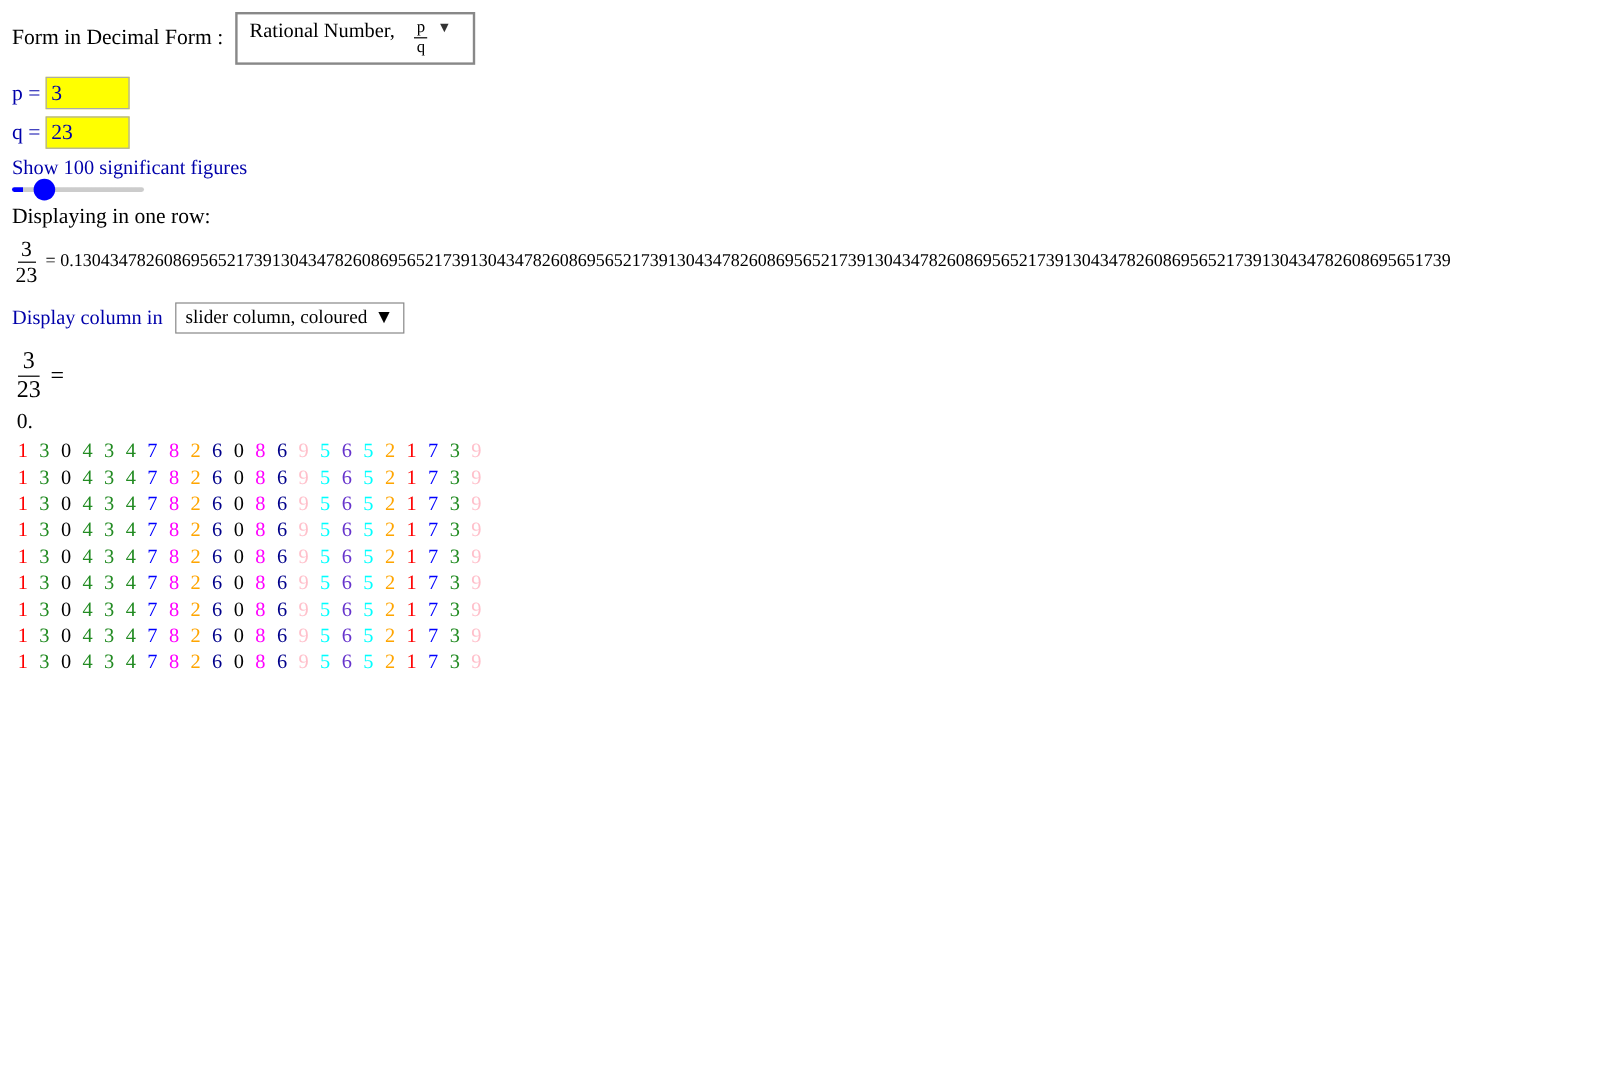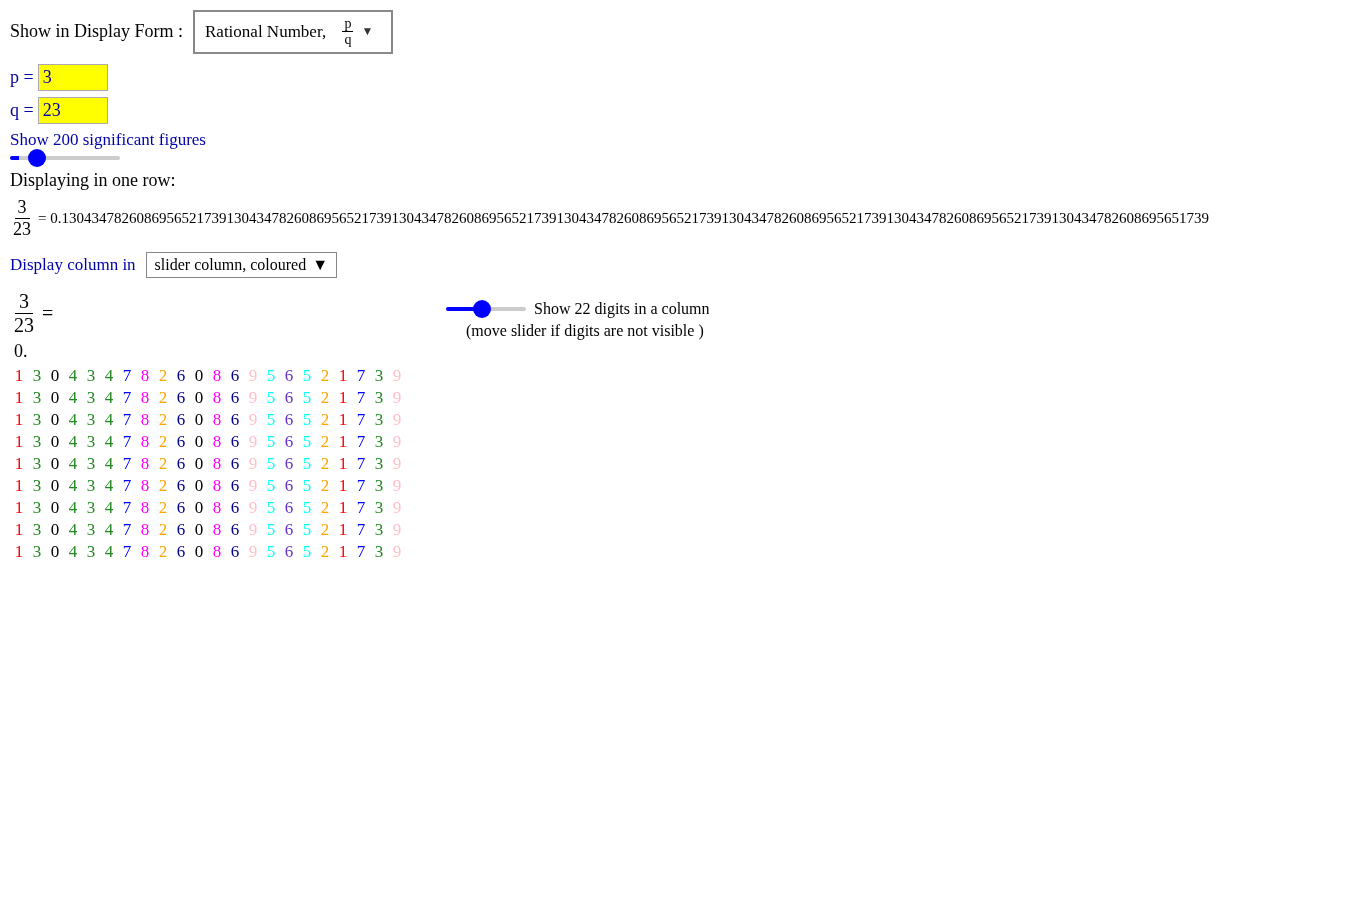--- a/index.html
+++ b/index.html
@@ -18,21 +18,21 @@
       margin-bottom: 10px;
     }
 
     .show-decimal-label {
       font-size: 18px;
       color: #000;
     }
 
     .dropdown-btn {
       display: flex;
-      align-items: center;
+      align-items: flex-start;
       border: 2px solid #888;
       padding: 4px 10px;
       background: #fff;
       cursor: pointer;
       font-size: 17px;
       font-family: "Times New Roman", Times, serif;
       gap: 8px;
       min-width: 200px;
     }
 
@@ -271,42 +271,42 @@
     .move-slider-text {
       font-size: 16px;
       color: #000;
       margin-left: 20px;
     }
   </style>
 </head>
 <body>
 
 <div class="top-row">
-  <span class="show-decimal-label">Show in Display Form :</span>
+  <span class="show-decimal-label">Form in Decimal Form :</span>
   <button class="dropdown-btn">
     <span>Rational Number,&nbsp;</span>
     <span class="fraction-inline">
       <span class="frac-num">p</span>
       <span class="frac-den">q</span>
     </span>
     <span class="dropdown-arrow">▼</span>
   </button>
 </div>
 
 <div class="pq-row">
   <span class="pq-label">p =</span>
   <input type="text" class="pq-input" value="3" style="">
 </div>
 
 <div class="pq-row">
   <span class="pq-label">q =</span>
   <input type="text" class="pq-input" value="23" style="">
 </div>
 
-<div class="sig-figs-label">Show 200 significant figures</div>
+<div class="sig-figs-label">Show 100 significant figures</div>
 
 <div class="slider-row">
   <input type="range" class="slider-control" min="1" max="1000" value="200" style="">
 </div>
 
 <div class="displaying-row">Displaying in one row:</div>
 
 <div class="long-decimal-row">
   <span class="fraction-display">
     <span class="fn">3</span>
@@ -530,20 +530,13 @@
         <span style="color: rgb(102, 51, 204);">6</span>
         <span style="color: cyan;">5</span>
         <span style="color: orange;">2</span>
         <span style="color: red;">1</span>
         <span style="color: blue;">7</span>
         <span style="color: rgb(34, 139, 34);">3</span>
         <span style="color: pink;">9</span>
       </div>
   </div>
 
-  <div class="right-info">
-    <div class="slider-row2">
-      <input type="range" class="slider-control2" min="1" max="50" value="22" style="">
-      <span class="show-digits-text">Show 22 digits in a column</span>
-    </div>
-    <span class="move-slider-text">(move slider if digits are not visible  )</span>
-  </div>
 </div>
 
 </body></html>

